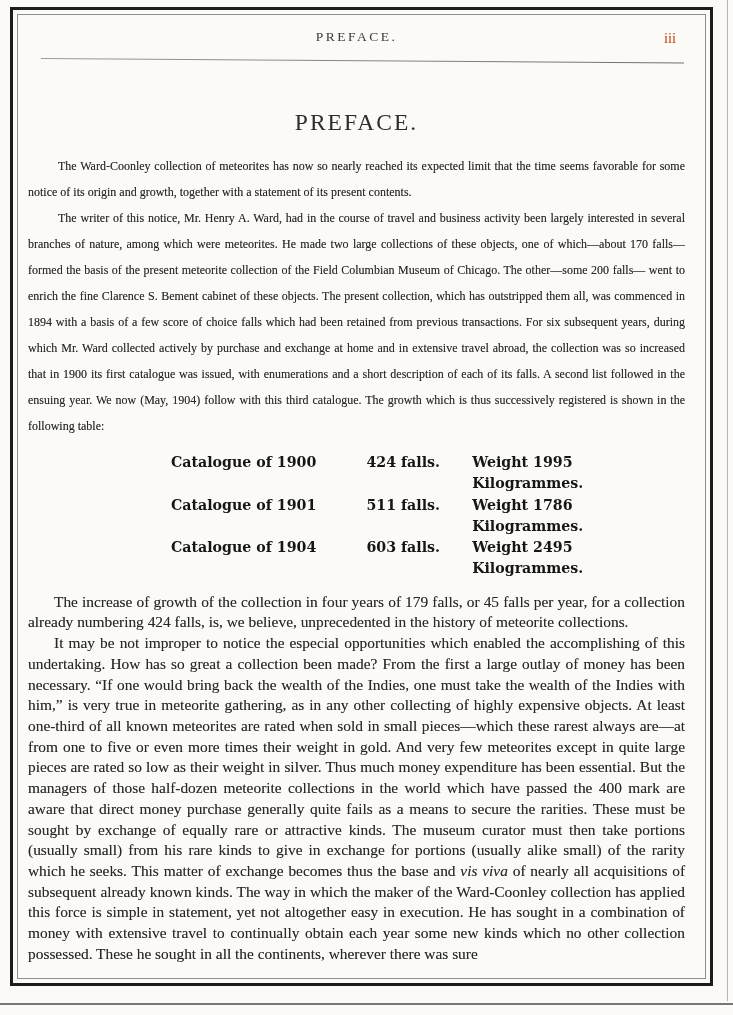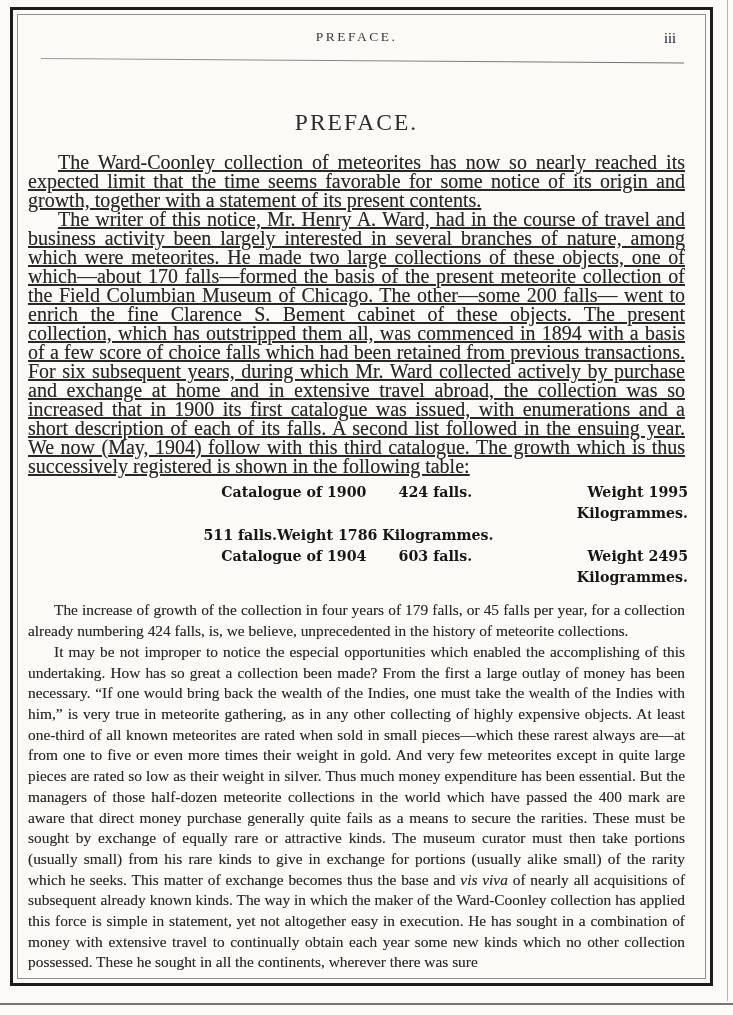--- a/index.html
+++ b/index.html
@@ -49,21 +49,21 @@
     text-align: center;
     font-size: 13.5px;
     letter-spacing: 2.5px;
     color: #3a3a3a;
   }
   .rh-page-num {
     position: absolute;
     right: 12px;
     top: 1px;
     font-size: 14.5px;
-    color: #0f172a;
+    color: #c2410c;
     text-align: right;
   }
   .header-rule {
     height: 1px;
     margin: 7px 4px 0 16px;
     background: linear-gradient(to right, #9a9a9a, #6f6f6f);
     transform: rotate(0.4deg);
     transform-origin: left center;
   }
   .page-title {
@@ -76,39 +76,37 @@
   }
   .para {
     width: 657px;
     margin: 0 auto;
     text-align: justify;
     text-indent: 30px;
     color: #282828;
     text-shadow: 0 0 0.5px rgba(45,45,45,0.45);
   }
   .para.top {
-    font-size: 20px;
-    line-height: 19px;
-    text-decoration: underline;
+    font-size: 12px;
+    line-height: 26px;
   }
   .para.bottom {
     font-size: 15.4px;
     line-height: 20.7px;
     text-indent: 26px;
   }
   .p1 { margin-top: 17px; }
   .p3 { }
   .catalogue-table {
-    margin: 6px 0 12px 146px;
+    margin: 13px 0 12px 146px;
     font-family: "DejaVu Serif", serif;
     font-weight: bold;
     font-size: 14.2px;
     line-height: 21.3px;
     color: #161616;
-    text-align: right;
   }
   .t-row { display: flex; }
   .t-cat { width: 196px; }
   .t-falls { width: 106px; }
   .t-weight { }
   .para em { font-style: italic; }
   .scan-line-bottom {
     position: absolute;
     left: 0;
     right: 0;
@@ -145,20 +143,21 @@
 
     <p class="para top">The writer of this notice, Mr. Henry A. Ward, had in the course of travel and business activity been largely interested in several branches of nature, among which were meteorites. He made two large collections of these objects, one of which—about 170 falls—formed the basis of the present meteorite collection of the Field Columbian Museum of Chicago. The other—some 200 falls— went to enrich the fine Clarence S. Bement cabinet of these objects. The present collection, which has outstripped them all, was commenced in 1894 with a basis of a few score of choice falls which had been retained from previous transactions. For six subsequent years, during which Mr. Ward collected actively by purchase and exchange at home and in extensive travel abroad, the collection was so increased that in 1900 its first catalogue was issued, with enumerations and a short description of each of its falls. A second list followed in the ensuing year. We now (May, 1904) follow with this third catalogue. The growth which is thus successively registered is shown in the following table:</p>
 
     <div class="catalogue-table">
       <div class="t-row">
         <span class="t-cat">Catalogue of 1900</span>
         <span class="t-falls">424 falls.</span>
         <span class="t-weight">Weight 1995 Kilogrammes.</span>
       </div>
       <div class="t-row">
+        <span class="t-cat">Catalogue of 1901</span>
         <span class="t-falls">511 falls.</span>
         <span class="t-weight">Weight 1786 Kilogrammes.</span>
       </div>
       <div class="t-row">
         <span class="t-cat">Catalogue of 1904</span>
         <span class="t-falls">603 falls.</span>
         <span class="t-weight">Weight 2495 Kilogrammes.</span>
       </div>
     </div>
 

